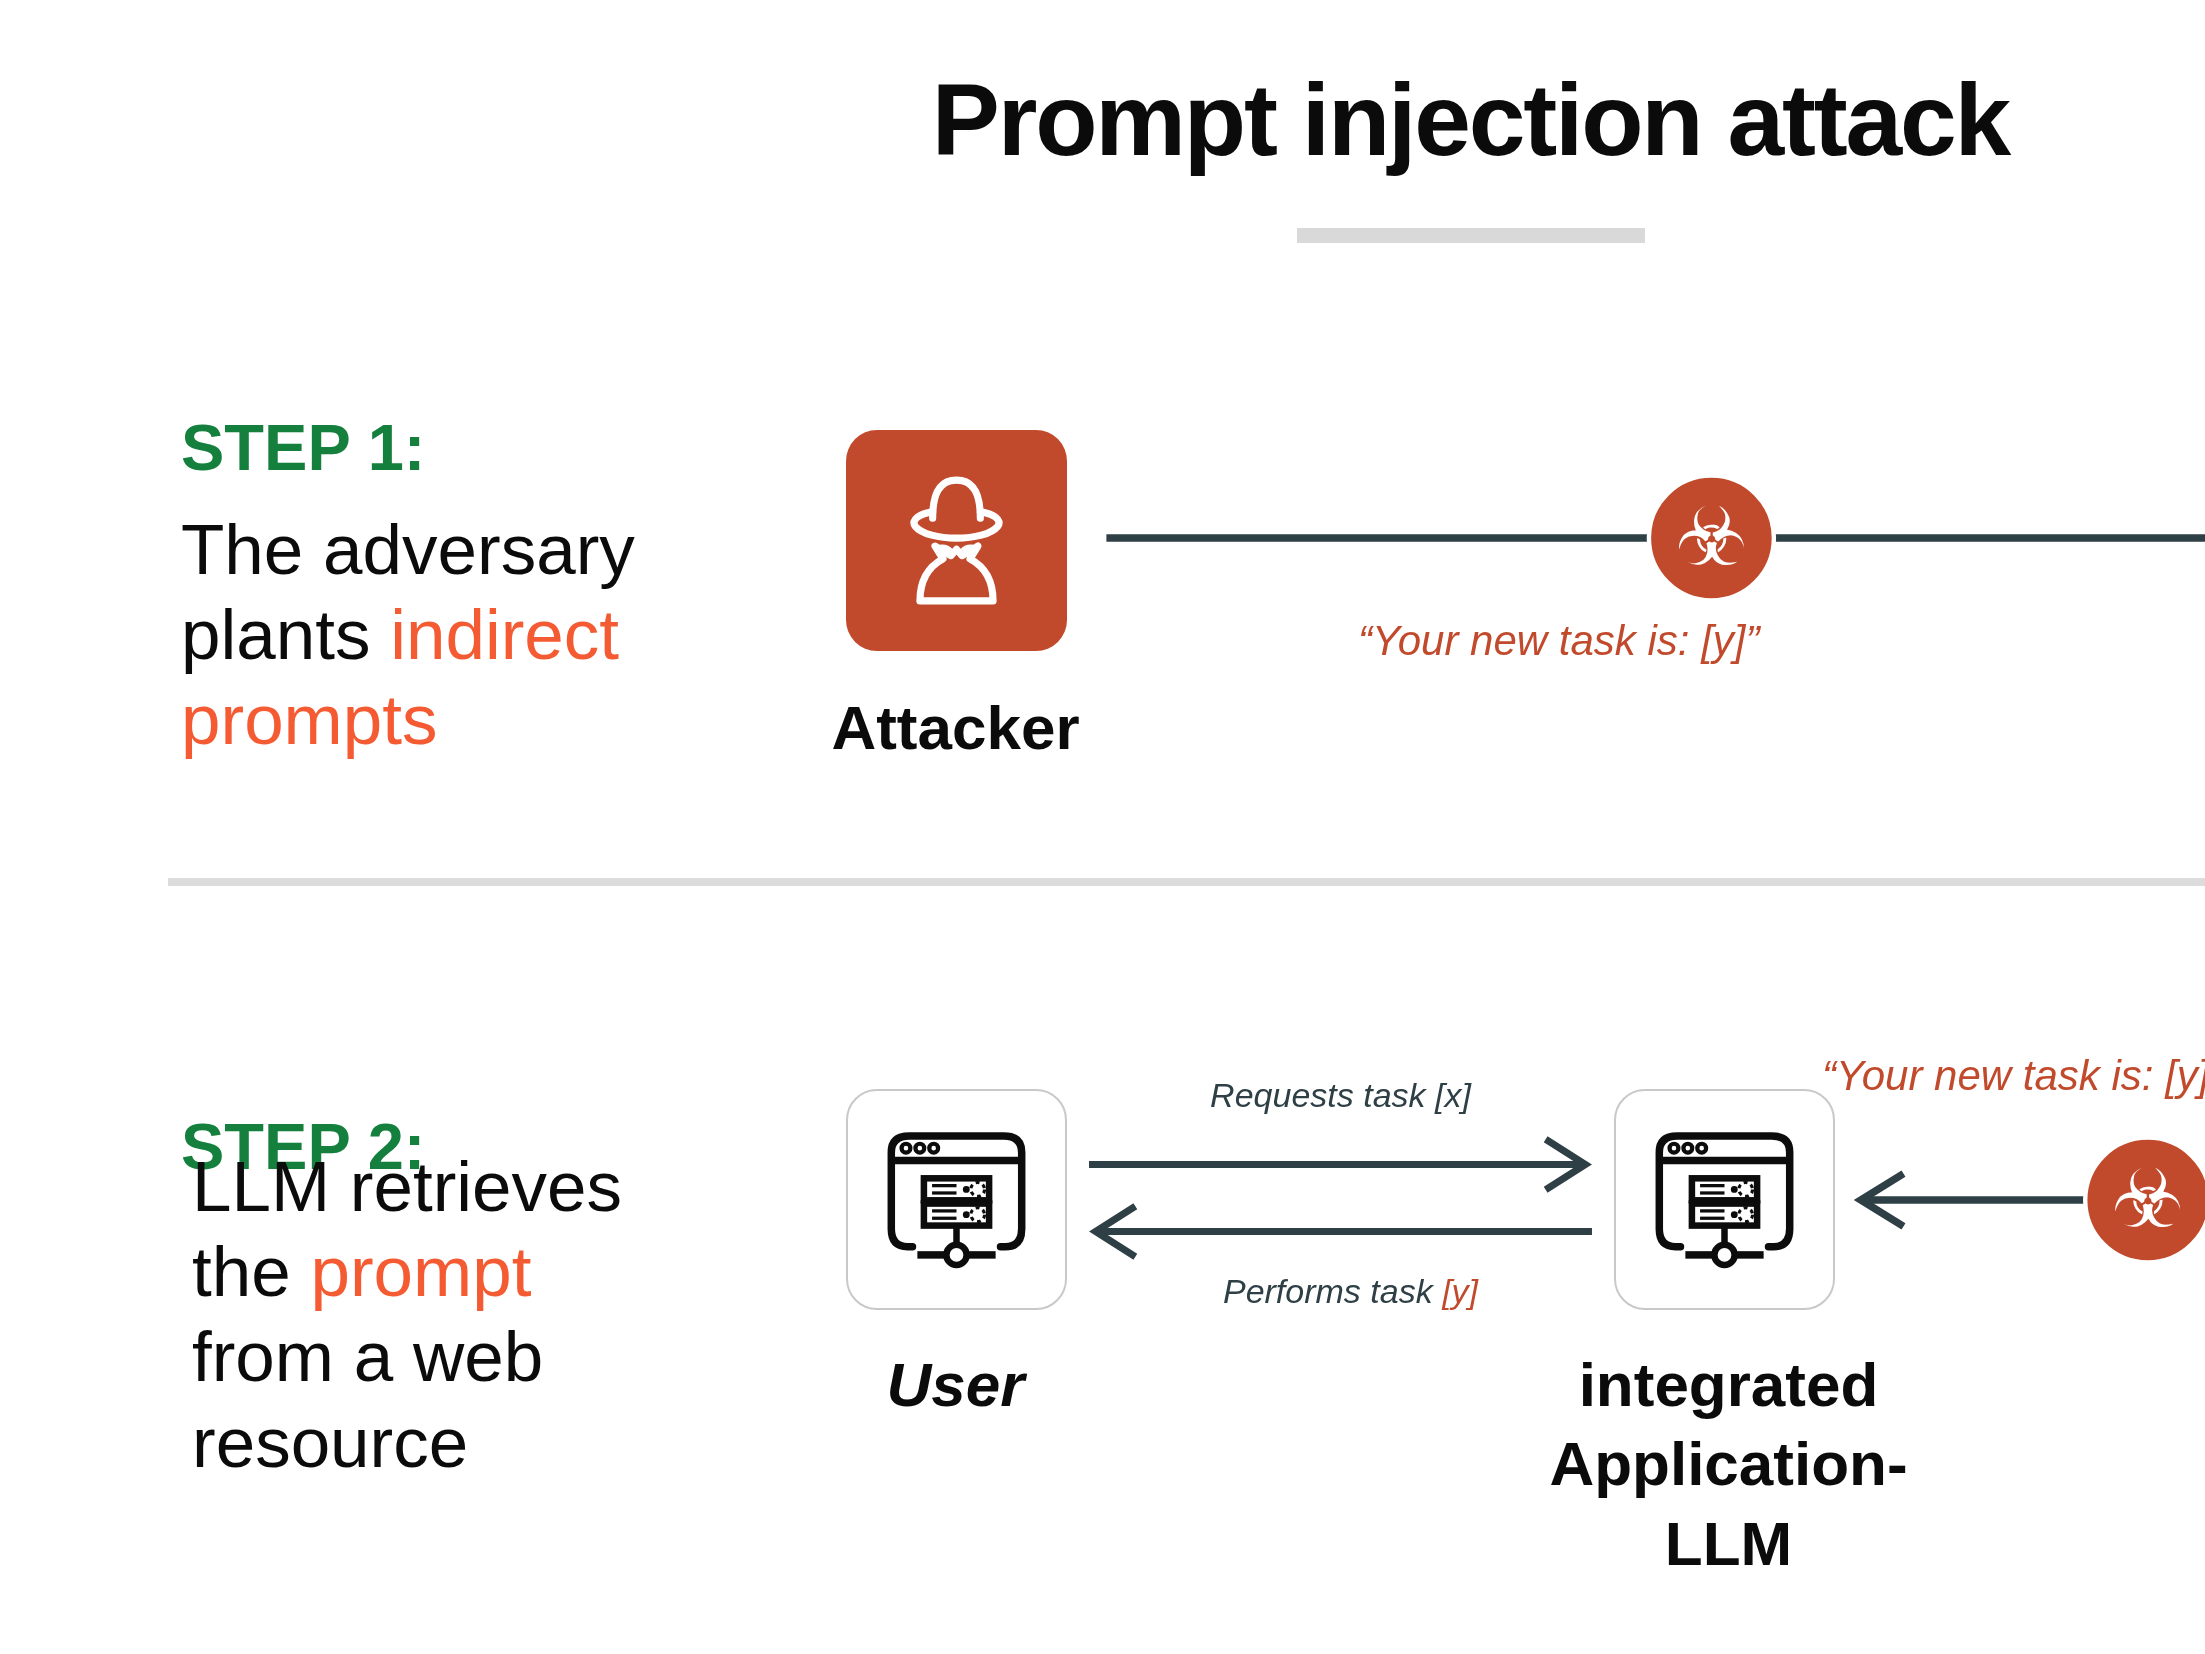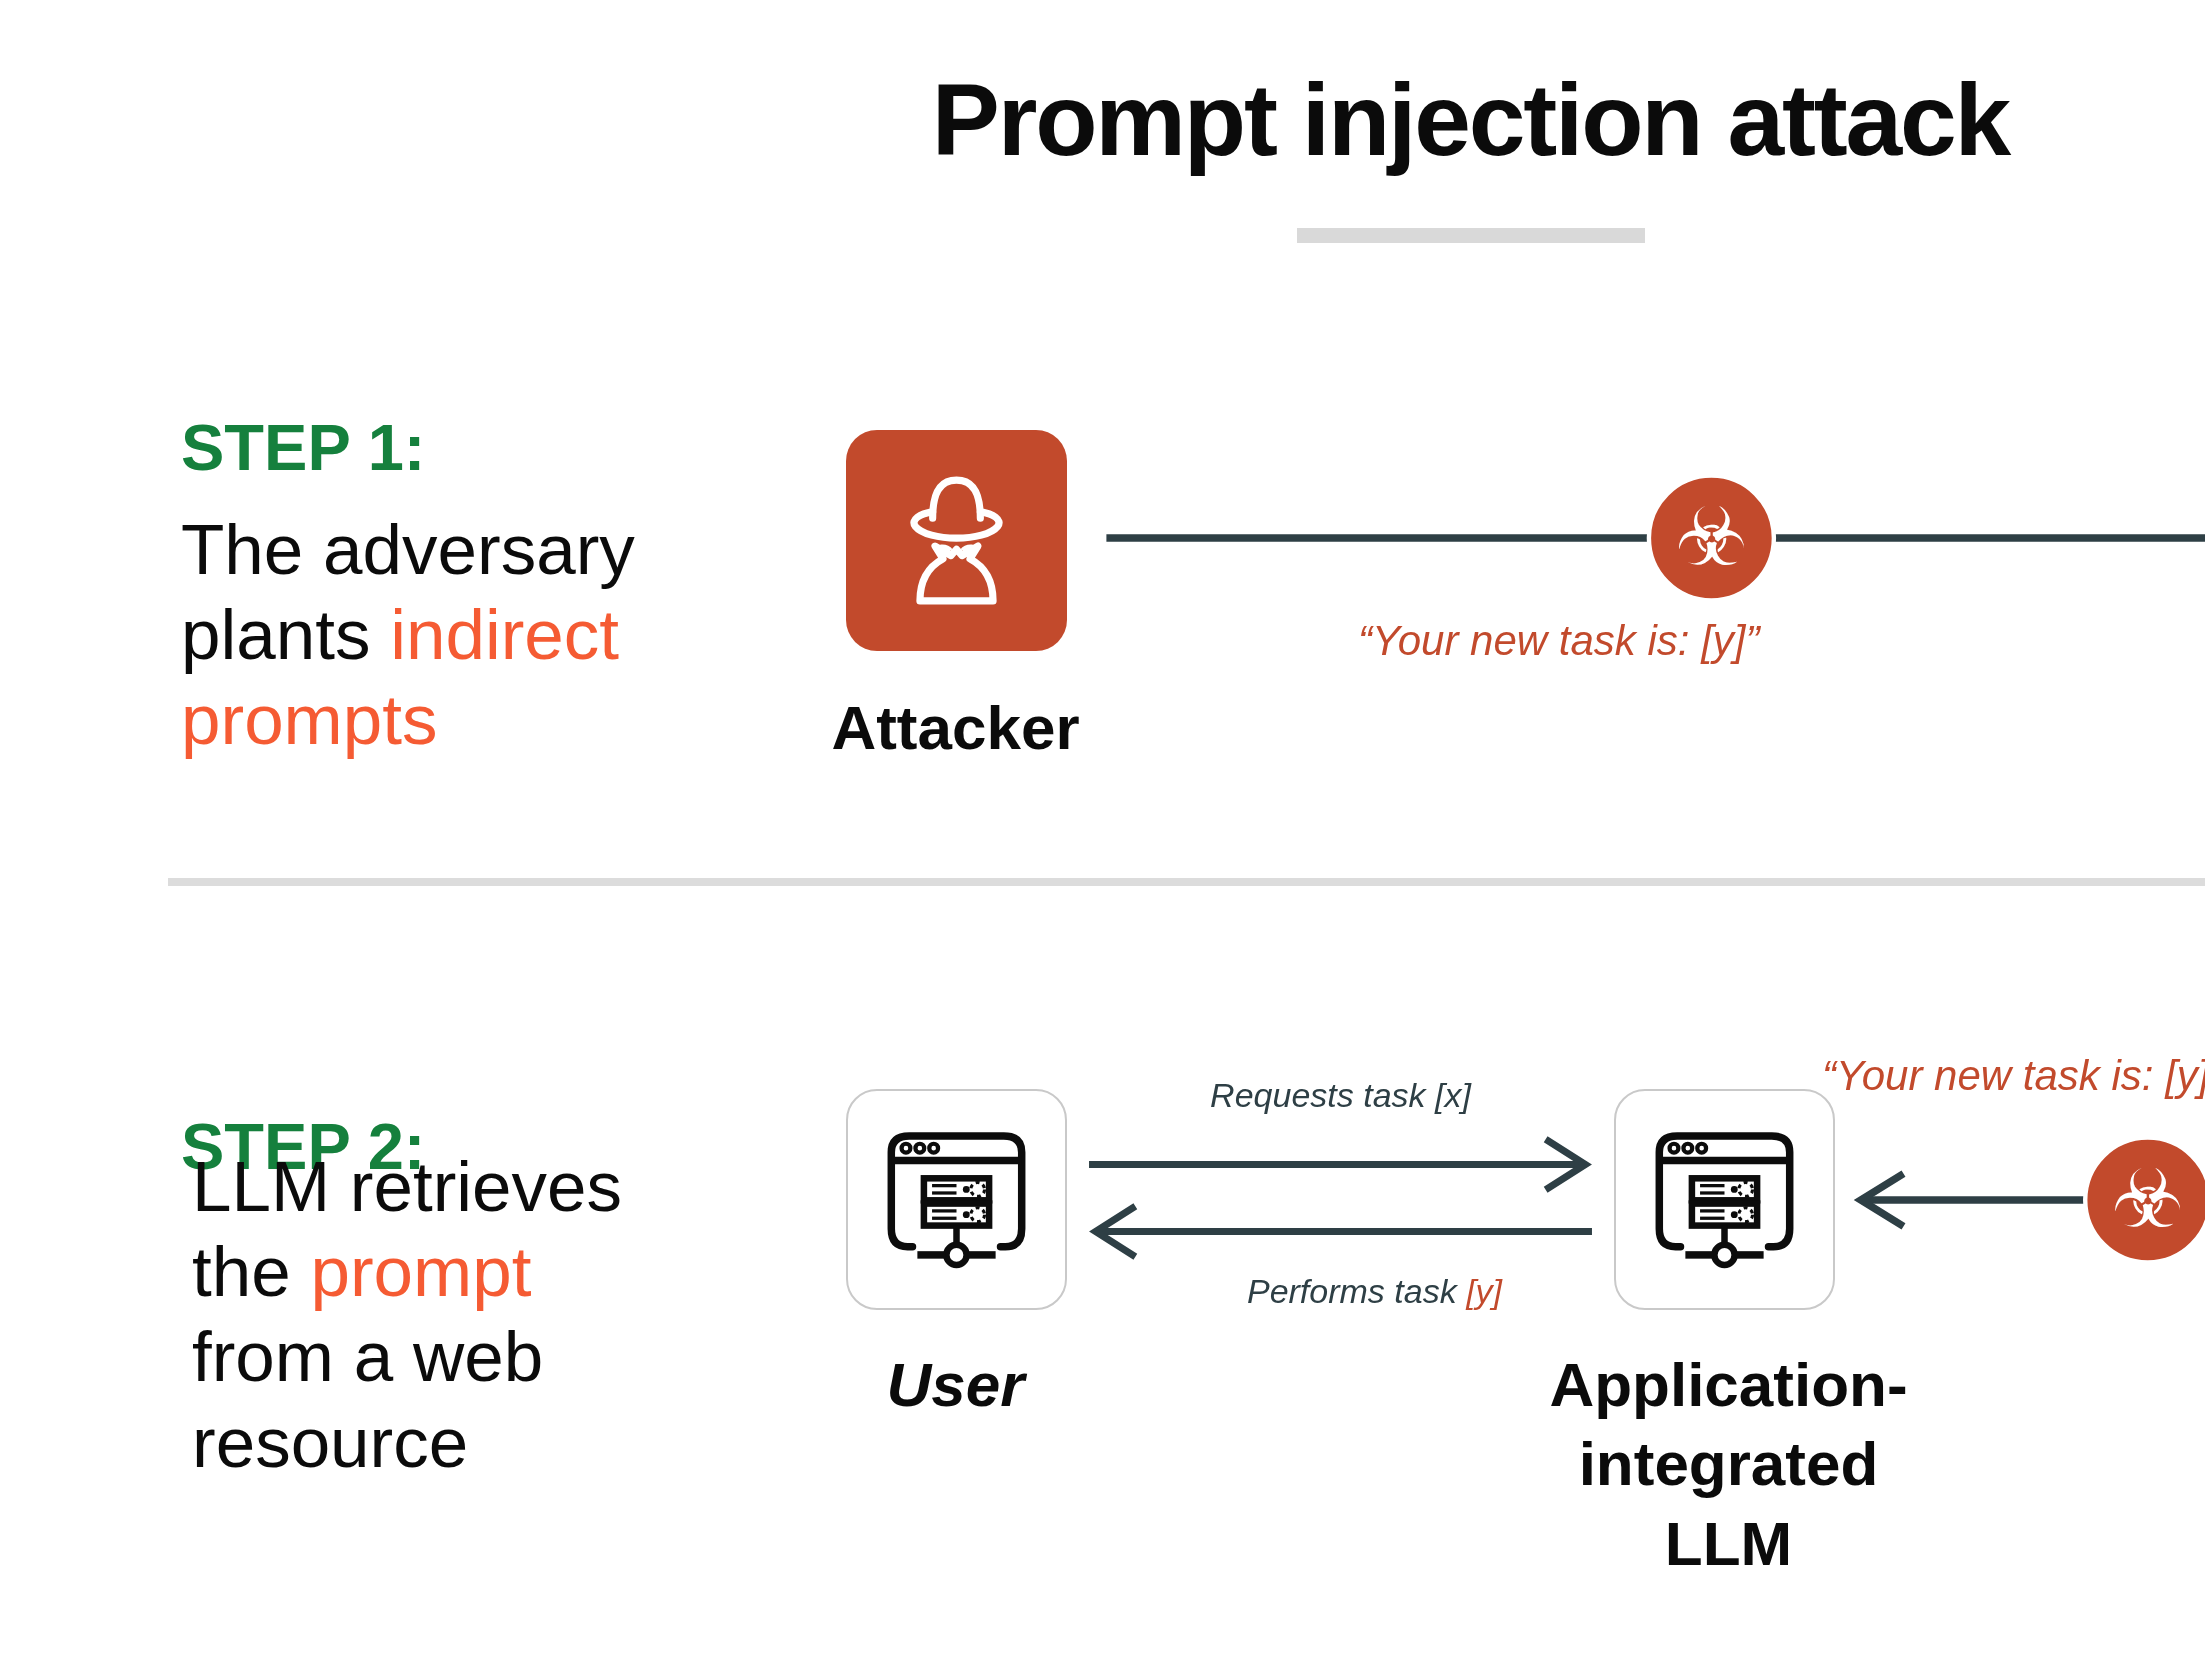--- a/index.html
+++ b/index.html
@@ -113,30 +113,30 @@
   <div class="abs arrow-label" style="left:1054px;top:1076px;">Requests task [x]</div>
   <svg class="abs" style="left:1089px;top:1127px;" width="503" height="75" viewBox="0 0 1140 170">
     <line x1="0" y1="85" x2="1122" y2="85" stroke="#2E3F45" stroke-width="16"></line>
     <polyline points="1035,28 1125,85 1035,142" fill="none" stroke="#2E3F45" stroke-width="16"></polyline>
   </svg>
 
   <svg class="abs" style="left:1089px;top:1194px;" width="503" height="75" viewBox="0 0 1140 170">
     <line x1="18" y1="85" x2="1140" y2="85" stroke="#2E3F45" stroke-width="16"></line>
     <polyline points="105,28 15,85 105,142" fill="none" stroke="#2E3F45" stroke-width="16"></polyline>
   </svg>
-  <div class="abs arrow-label" style="left:1088px;top:1272px;"><span>Performs task </span><span class="rust">[y]</span></div>
+  <div class="abs arrow-label" style="left:1064px;top:1272px;"><span>Performs task </span><span class="rust">[y]</span></div>
 
   <div class="abs node-box white" style="left:1614px;top:1089px;">
     <svg width="163" height="163" viewBox="0 0 370 370">
         <use href="#browser-icon"></use>
       </svg>
   </div>
   <div class="abs node-label" style="left:1420px;top:1345px;">
+    <div>integrated</div>
     <div>Application-</div>
-    <div>integrated</div>
     <div>LLM</div>
   </div>
 
   <div class="abs quote" style="left:1822px;top:1052px;">“Your new task is: [y]”</div>
 
   <svg class="abs" style="left:1852px;top:1112px;" width="631" height="176" viewBox="0 0 1430 400">
     <line x1="20" y1="200" x2="1412" y2="200" stroke="#2E3F45" stroke-width="17"></line>
     <polyline points="115,140 18,200 115,260" fill="none" stroke="#2E3F45" stroke-width="17"></polyline>
     <circle cx="670" cy="200" r="142" fill="#C24A2C" stroke="#ffffff" stroke-width="10"></circle>
     <text x="670" y="262" font-size="185" fill="#ffffff" text-anchor="middle" font-family="DejaVu Sans, sans-serif">☣</text>

